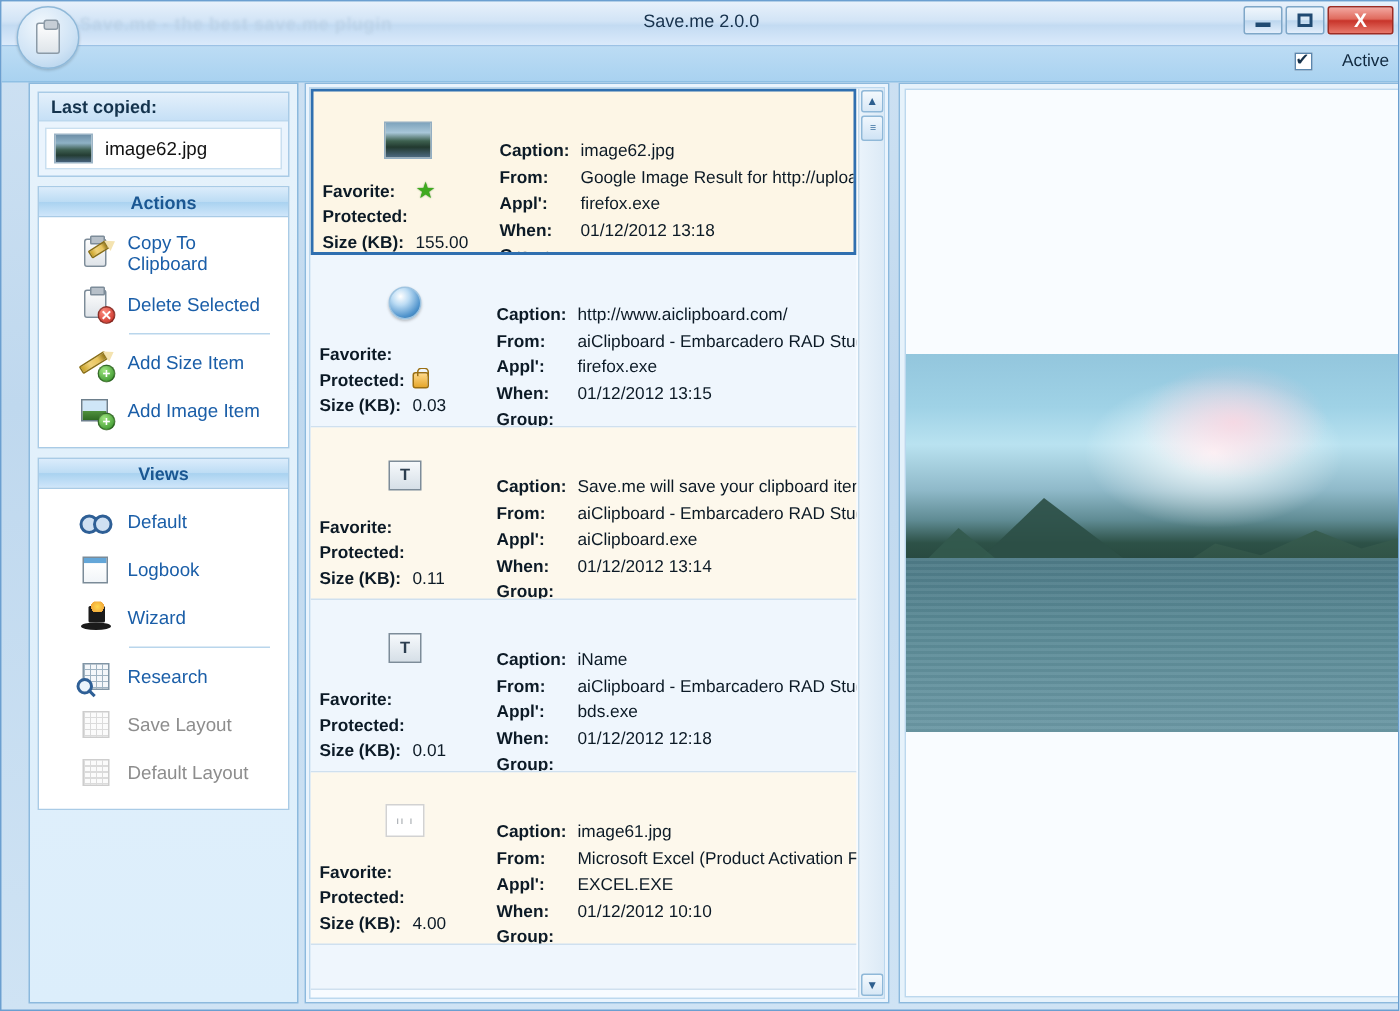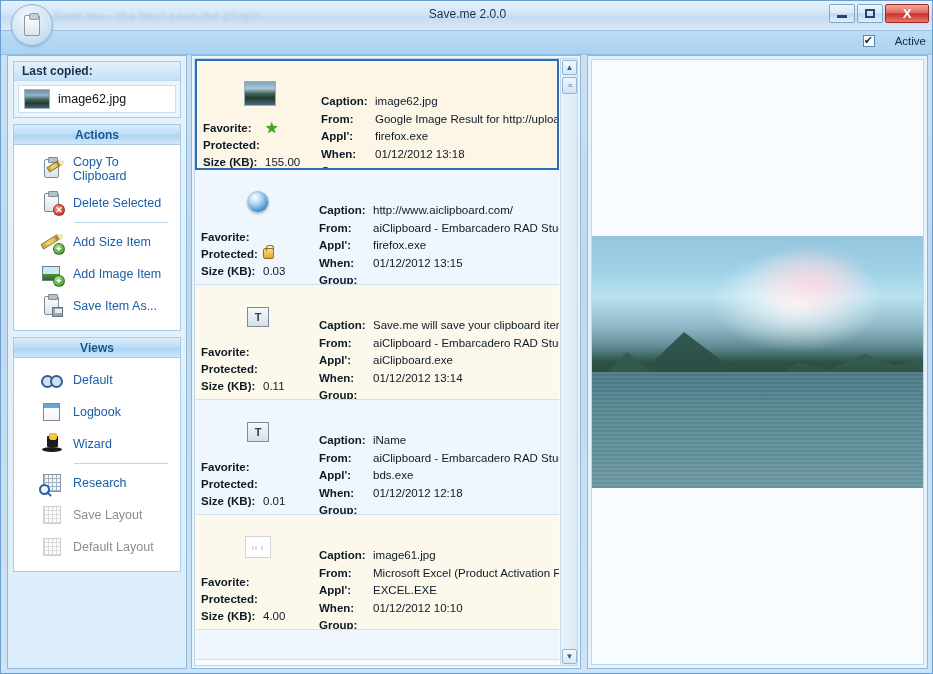--- a/index.html
+++ b/index.html
@@ -85,21 +85,21 @@
   .chk {
     width: 12px; height: 12px; background: #fff;
     border: 1px solid #5b86ad; position: relative;
   }
   .chk:after {
     content: '✔'; position: absolute; left: 0px; top: -3px;
     font-size: 11px; color: #16314a; line-height: 14px;
   }
 
   
-  .body-area { position: absolute; left: 0; top: 54px; width: 801px; height: 620px; }
+  .body-area { position: absolute; left: 12px; top: 54px; width: 801px; height: 620px; }
 
   
   .sidebar {
     position: absolute; left: 6px; top: 0; width: 180px; height: 614px;
     background: linear-gradient(180deg,#e6f2fb 0%,#dceefb 100%);
     border: 1px solid #8cb9dd;
   }
   .panel {
     margin: 6px 5px; border: 1px solid #a9cbe6; background: #fff;
   }
@@ -452,27 +452,20 @@
             </div>
             <span class="act-label">Add Size Item</span>
           </div>
           <div class="act-row">
             <div class="ic">
               <div class="ic-photo"></div>
                 <div class="badge green">+</div>
             </div>
             <span class="act-label">Add Image Item</span>
           </div>
-          <div class="act-row">
-            <div class="ic">
-              <div class="ic-clipboard"></div>
-                <div class="ic-save"></div>
-            </div>
-            <span class="act-label">Save Item As...</span>
-          </div>
         </div>
       </div>
 
       <div class="panel">
         <div class="panel-head">Views</div>
         <div class="panel-body">
           <div class="act-row">
             <div class="ic">
                 <div class="ic-glasses"></div>
               </div>

